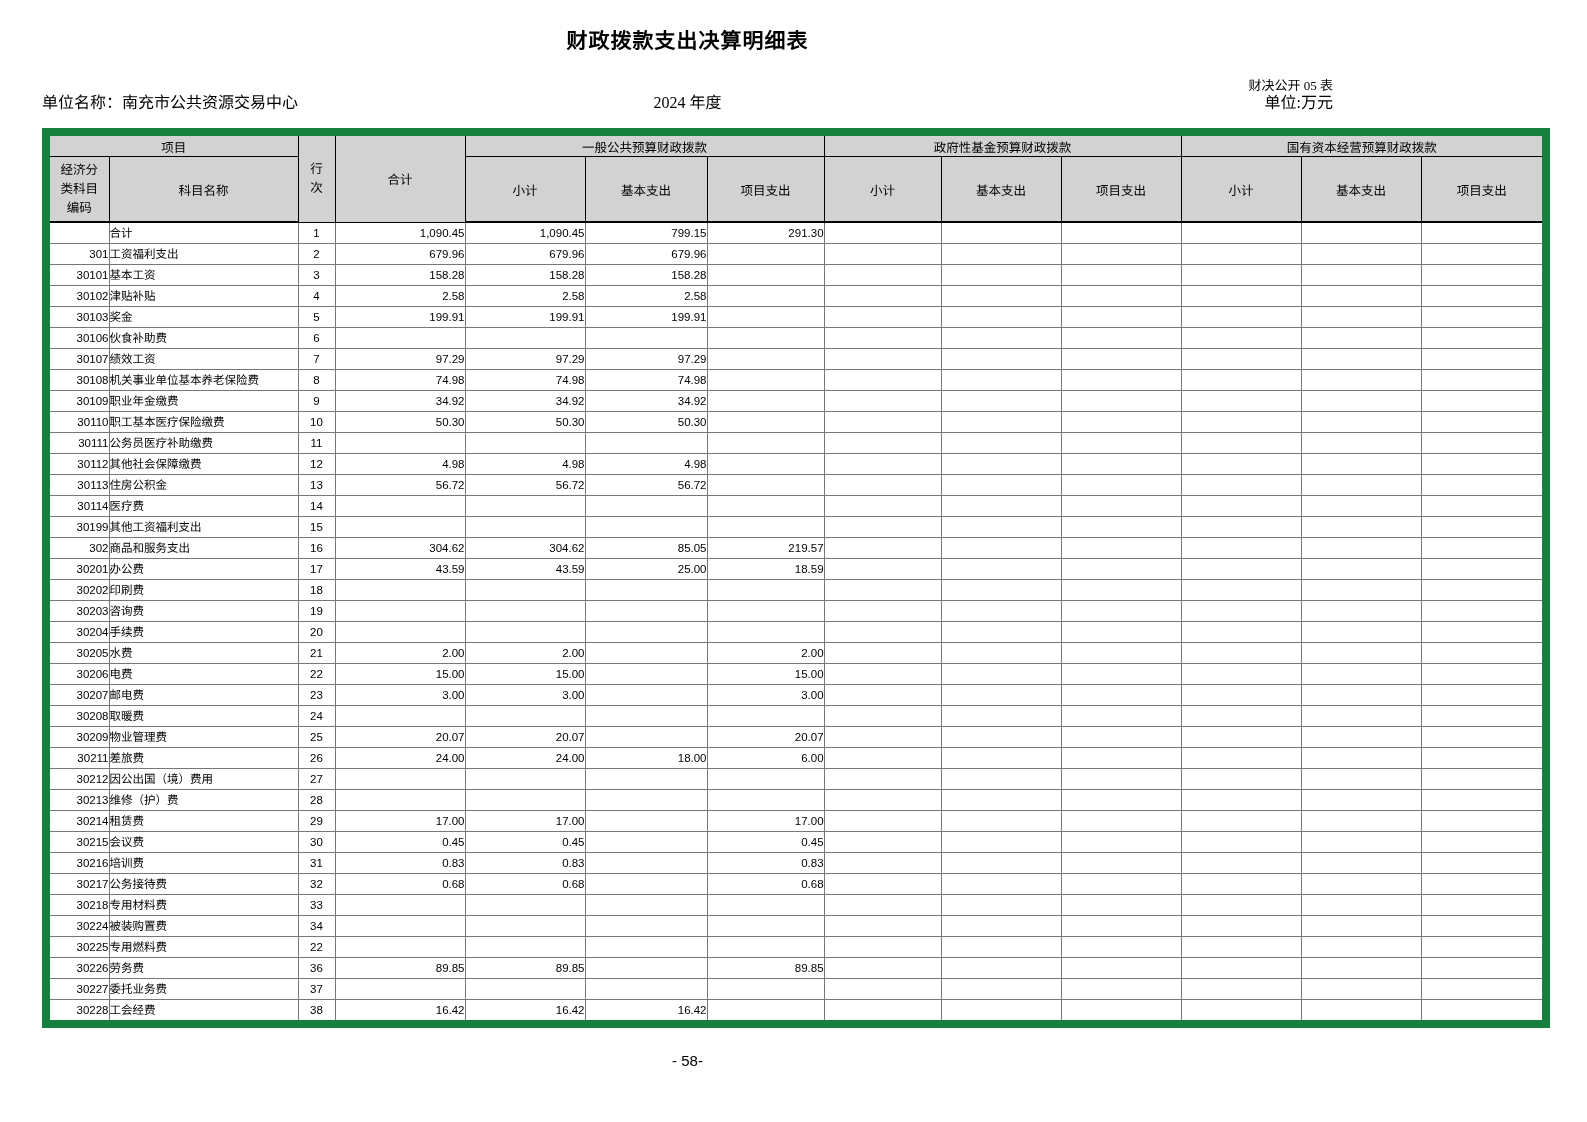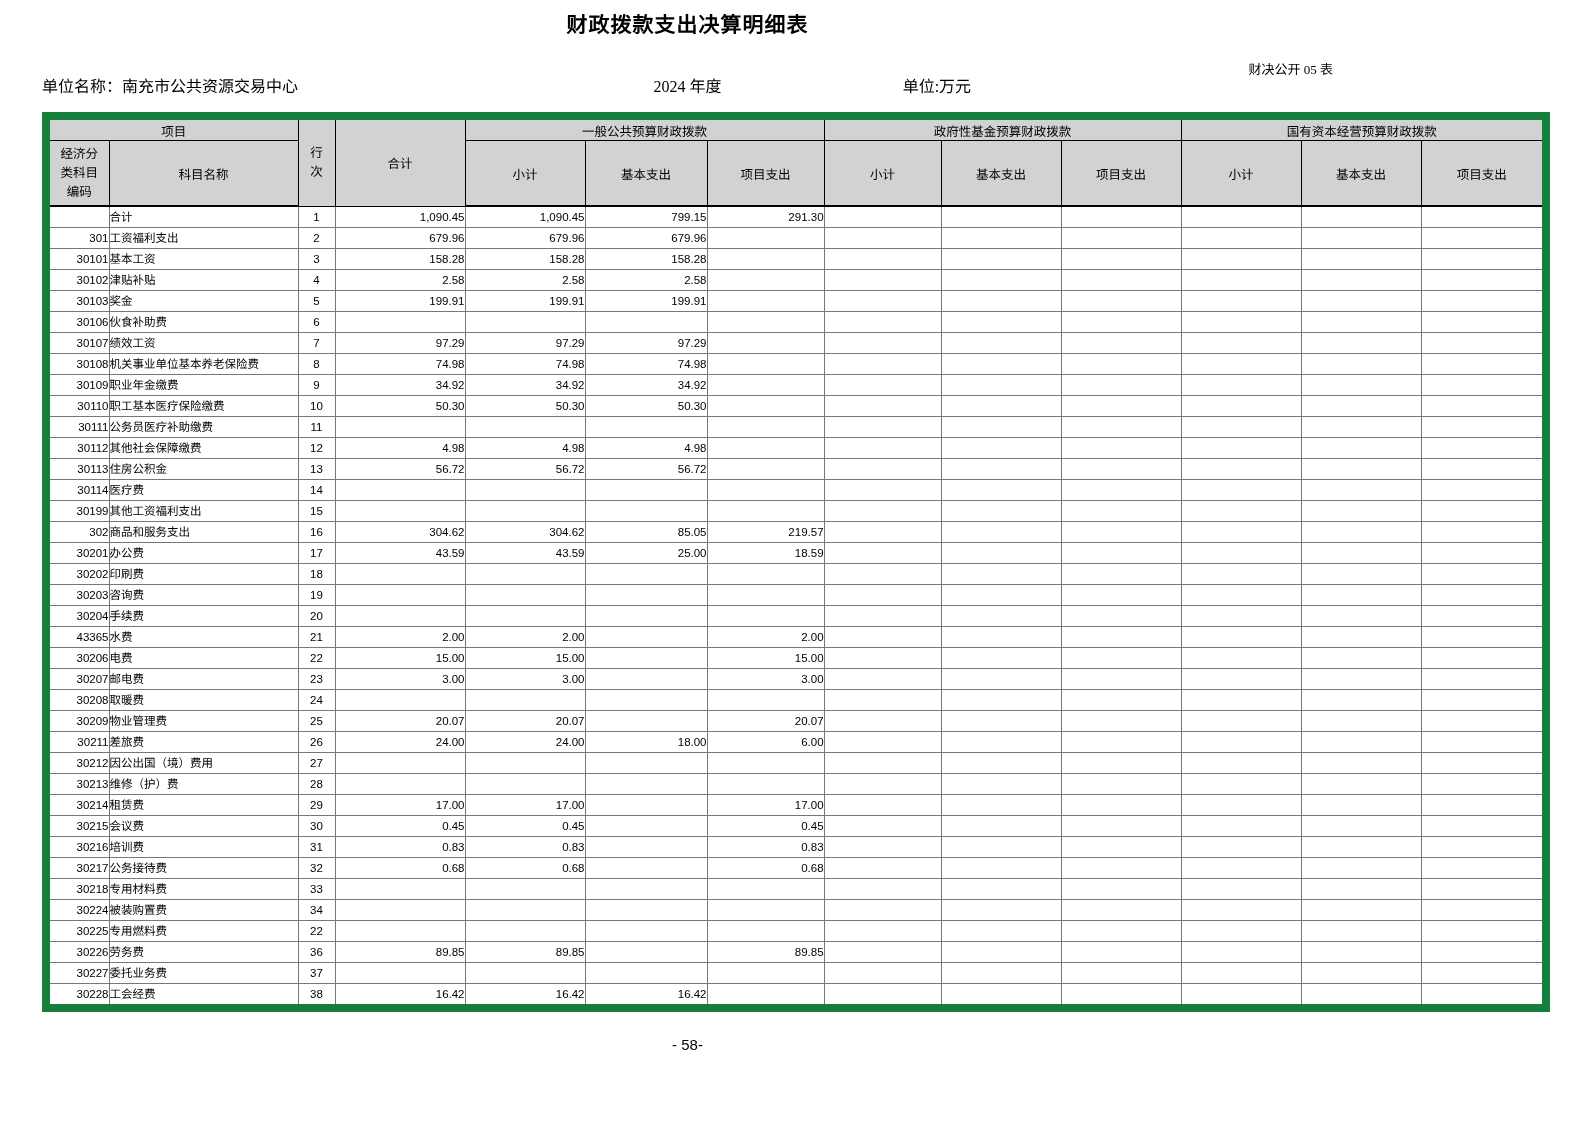--- a/index.html
+++ b/index.html
@@ -8,21 +8,21 @@
     background: #ffffff;
     color: #000000;
   }
   body {
     width: 1587px;
     height: 1122px;
     overflow: hidden;
     font-family: "Liberation Serif", serif;
   }
   .page {
-    padding: 12px 42px 0 42px;
+    padding: 28px 42px 0 42px;
     box-sizing: border-box;
     width: 1375px;
   }
   .title {
     margin: 0;
     text-align: center;
     font-size: 21px;
     font-weight: 600;
     line-height: 26px;
     letter-spacing: 1px;
@@ -35,21 +35,21 @@
   }
   .meta-row {
     margin-top: 0;
     display: flex;
     align-items: baseline;
     font-size: 16px;
     line-height: 17px;
   }
   .meta-row .m-left  { flex: 1; text-align: left; }
   .meta-row .m-center{ flex: 1; text-align: center; }
-  .meta-row .m-right { flex: 1; text-align: left; }
+  .meta-row .m-right { flex: 1; text-align: right; }
 
   table.fin-table {
     margin-top: 17px;
     border-collapse: collapse;
     table-layout: fixed;
     width: 1503px;
     border: 8px solid #15803d;
   }
   table.fin-table th {
     background: #d2d2d2;
@@ -438,21 +438,21 @@
           <td class="c-num"></td>
           <td class="c-num"></td>
           <td class="c-num"></td>
           <td class="c-num"></td>
           <td class="c-num"></td>
           <td class="c-num"></td>
           <td class="c-num"></td>
           <td class="c-num"></td>
         </tr>
         <tr>
-          <td class="c-code">43365</td>
+          <td class="c-code">30205</td>
           <td class="c-name">水费</td>
           <td class="c-line">21</td>
           <td class="c-num">2.00</td>
           <td class="c-num">2.00</td>
           <td class="c-num"></td>
           <td class="c-num">2.00</td>
           <td class="c-num"></td>
           <td class="c-num"></td>
           <td class="c-num"></td>
           <td class="c-num"></td>

